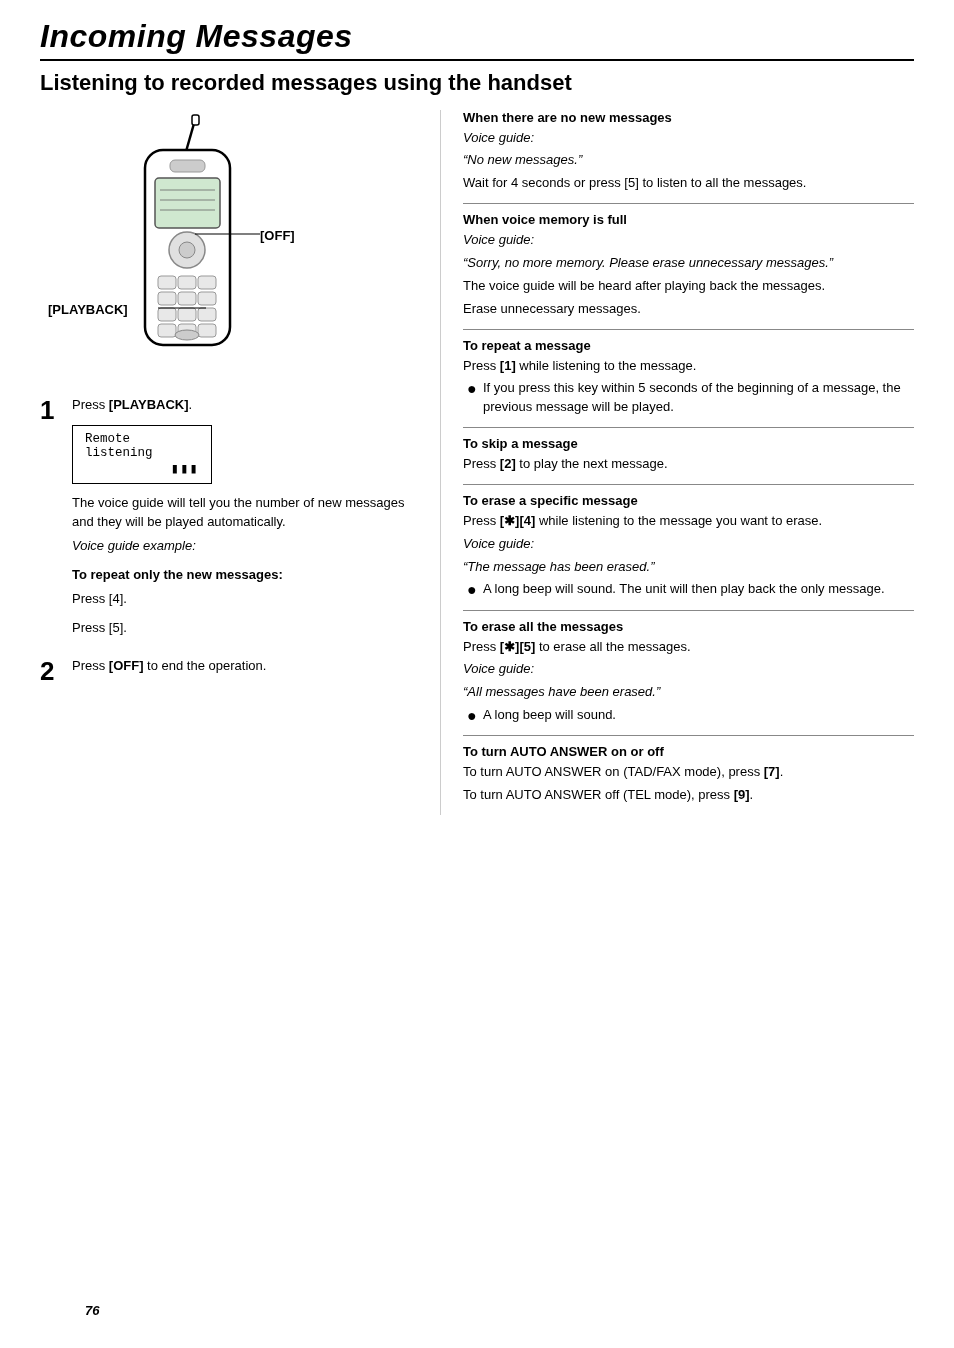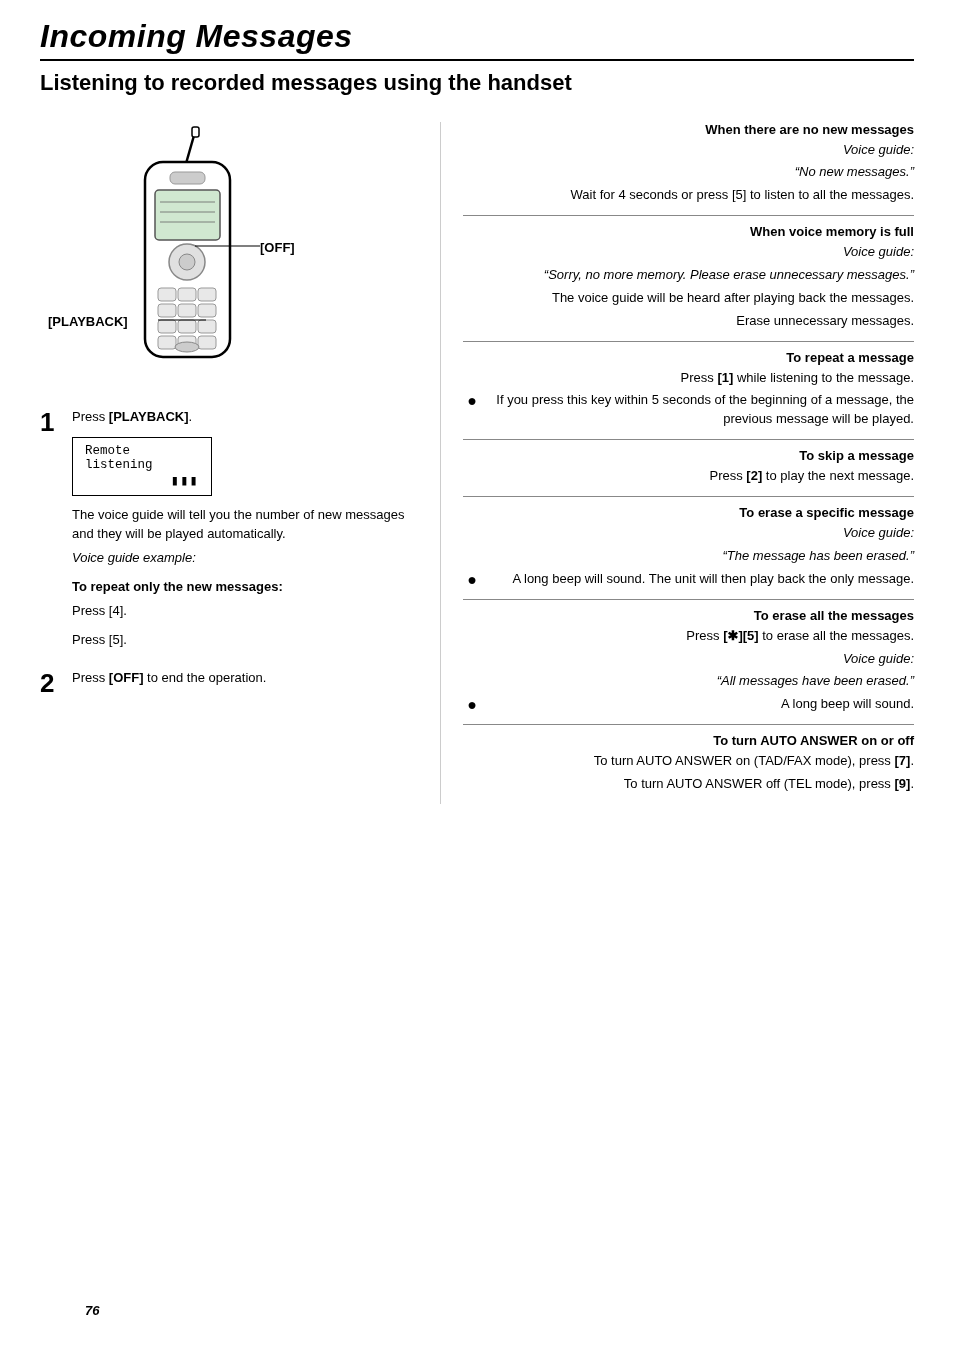--- a/index.html
+++ b/index.html
@@ -19,21 +19,21 @@
     }
     .page-title {
       font-size: 32px;
       font-style: italic;
       font-weight: bold;
       letter-spacing: 0.5px;
     }
     .section-title {
       font-size: 22px;
       font-weight: bold;
-      margin-bottom: 24px;
+      margin-bottom: 12px;
       line-height: 1.3;
     }
     .main-content {
       display: flex;
       gap: 30px;
     }
     .left-column {
       width: 370px;
       flex-shrink: 0;
     }
@@ -88,21 +88,20 @@
       letter-spacing: 1px;
     }
     .sub-section {
       margin-top: 10px;
     }
     
     .right-section {
       border-top: 1px solid #888;
       padding-top: 8px;
       margin-bottom: 10px;
-      text-align: right;
     }
     .right-section:first-child {
       border-top: none;
       padding-top: 0;
     }
     .right-section-title {
       font-weight: bold;
       margin-bottom: 4px;
       font-size: 13px;
     }
@@ -259,20 +258,21 @@
       </div>
     </div>
 
     <div class="right-section">
       <div class="right-section-title">To skip a message</div>
       <p>Press <strong>[2]</strong> to play the next message.</p>
     </div>
 
     <div class="right-section">
       <div class="right-section-title">To erase a specific message</div>
+      <p>Press <strong>[✱][4]</strong> while listening to the message you want to erase.</p>
       <p><span class="italic">Voice guide:</span></p>
       <p><span class="italic">“The message has been erased.”</span></p>
       <div class="bullet-item">
         <span class="bullet-dot">●</span>
         <span class="bullet-text">A long beep will sound. The unit will then play back the only message.</span>
       </div>
     </div>
 
     <div class="right-section">
       <div class="right-section-title">To erase all the messages</div>

